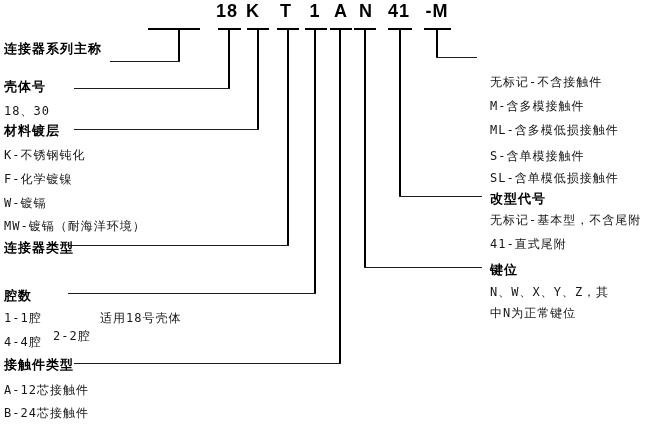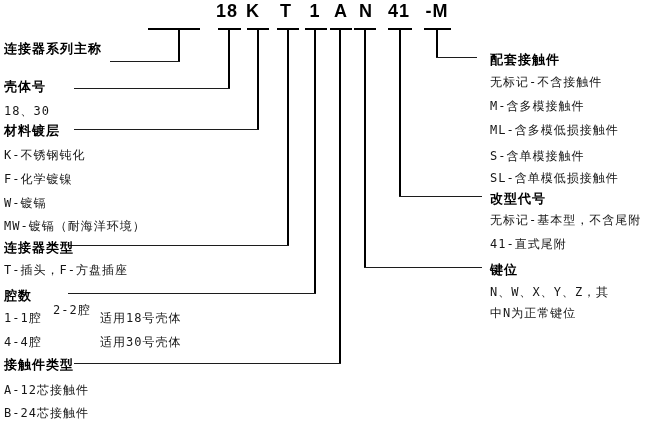--- a/index.html
+++ b/index.html
@@ -78,32 +78,29 @@
 
   <span class="heading" style="left:4px;top:40px">连接器系列主称</span>
   <span class="heading" style="left:4px;top:78px">壳体号</span>
   <span class="item" style="left:4px;top:103px">18、30</span>
   <span class="heading" style="left:4px;top:122px">材料镀层</span>
   <span class="item" style="left:4px;top:147px">K-不锈钢钝化</span>
   <span class="item" style="left:4px;top:171px">F-化学镀镍</span>
   <span class="item" style="left:4px;top:195px">W-镀镉</span>
   <span class="item" style="left:4px;top:218px">MW-镀镉（耐海洋环境）</span>
   <span class="heading" style="left:4px;top:239px">连接器类型</span>
-  <span class="item" style="left:4px;top:262px">T-插头，F-方盘插座</span>
   <span class="heading" style="left:4px;top:287px">腔数</span>
   <span class="item" style="left:4px;top:310px">1-1腔</span>
-  <span class="item" style="left:53px;top:302px">2-2腔</span>
+  <span class="item" style="left:53px;top:328px">2-2腔</span>
   <span class="item" style="left:100px;top:310px">适用18号壳体</span>
   <span class="item" style="left:4px;top:334px">4-4腔</span>
-  <span class="item" style="left:100px;top:334px">适用30号壳体</span>
   <span class="heading" style="left:4px;top:356px">接触件类型</span>
   <span class="item" style="left:4px;top:382px">A-12芯接触件</span>
   <span class="item" style="left:4px;top:405px">B-24芯接触件</span>
 
-  <span class="heading" style="left:490px;top:51px">配套接触件</span>
   <span class="item" style="left:490px;top:74px">无标记-不含接触件</span>
   <span class="item" style="left:490px;top:122px">ML-含多模低损接触件</span>
   <span class="item" style="left:490px;top:98px">M-含多模接触件</span>
   <span class="item" style="left:490px;top:148px">S-含单模接触件</span>
   <span class="item" style="left:490px;top:170px">SL-含单模低损接触件</span>
   <span class="heading" style="left:490px;top:190px">改型代号</span>
   <span class="item" style="left:490px;top:212px">无标记-基本型，不含尾附</span>
   <span class="item" style="left:490px;top:236px">41-直式尾附</span>
   <span class="heading" style="left:490px;top:261px">键位</span>
   <span class="item" style="left:490px;top:305px">中N为正常键位</span>

